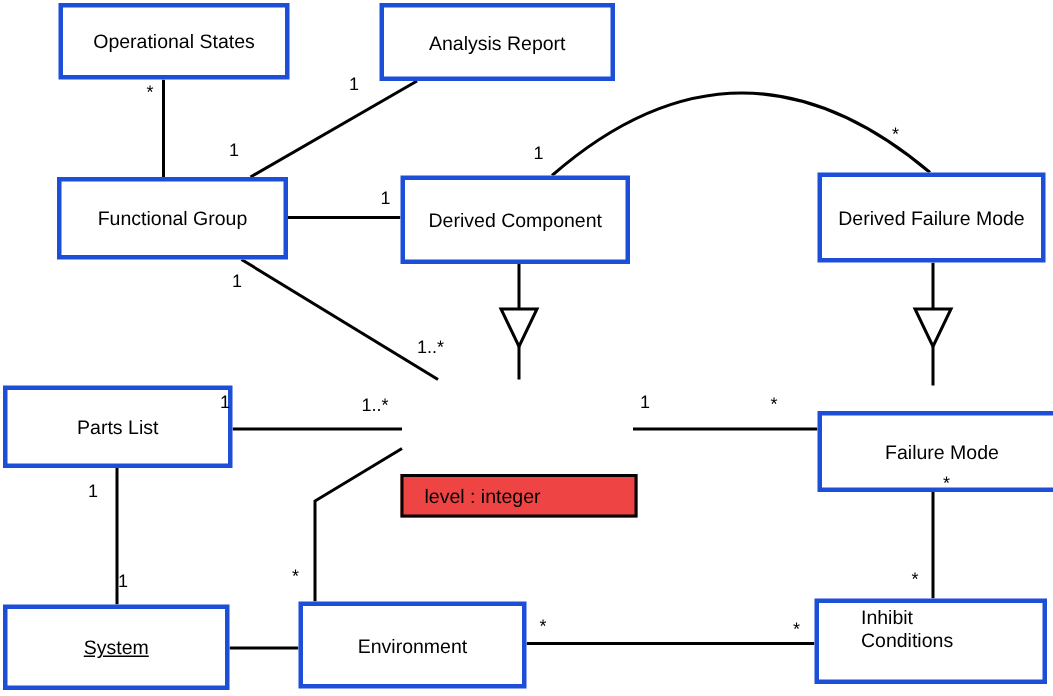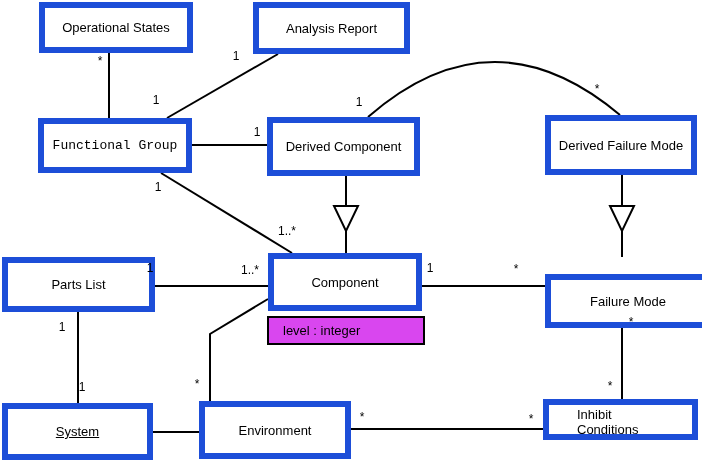--- a/index.html
+++ b/index.html
@@ -2,29 +2,29 @@
 <html><head>
 <meta charset="utf-8">
 <style>
   html,body{margin:0;padding:0;background:#fff;}
   #canvas{
     position:relative;width:702px;height:464px;background:#fff;overflow:hidden;
     font-family:"Liberation Sans",sans-serif;color:#000;
   }
   #edges{position:absolute;left:0;top:0;z-index:0;}
   .node{
-    position:absolute;box-sizing:border-box;border:6px solid #1d4ed8;background:#fff;
+    position:absolute;box-sizing:border-box;border:3px solid #1d4ed8;background:#fff;
     display:flex;align-items:center;justify-content:center;
     font-size:13px;z-index:1;white-space:nowrap;
   }
   .node .lbl{padding:0 2px;}
   .node.topleft{align-items:flex-start;justify-content:flex-start;
     flex-direction:column;padding:2px 0 0 26px;line-height:15px;}
   .attr{
-    position:absolute;box-sizing:border-box;border:2px solid #000;background:#d946ef;
+    position:absolute;box-sizing:border-box;border:2px solid #000;background:#ef4444;
     display:flex;align-items:center;font-size:13px;z-index:1;
     padding-left:14px;white-space:nowrap;
   }
   .mlabel{
     position:absolute;font-size:12px;line-height:12px;z-index:2;
     transform:translate(-50%,-50%);white-space:nowrap;
   }
 </style>
 </head>
 <body>
@@ -55,56 +55,53 @@
   </svg>
 
   <div class="node" style="left:39px;top:2px;width:154px;height:51px;">
     <span class="lbl">Operational States</span>
   </div>
 
   <div class="node" style="left:253px;top:2px;width:157px;height:52px;">
     <span class="lbl">Analysis Report</span>
   </div>
 
-  <div class="node" style="left:38px;top:118px;width:154px;height:55px;font-family:Liberation Mono, monospace;">
+  <div class="node" style="left:38px;top:118px;width:154px;height:55px;">
     <span class="lbl">Functional Group</span>
   </div>
 
   <div class="node" style="left:267px;top:117px;width:153px;height:59px;">
     <span class="lbl">Derived Component</span>
   </div>
 
   <div class="node" style="left:545px;top:115px;width:152px;height:60px;">
     <span class="lbl">Derived Failure Mode</span>
   </div>
 
   <div class="node" style="left:2px;top:257px;width:153px;height:55px;justify-content:center;">
     <span class="lbl">Parts List</span>
   </div>
 
-  <div class="node" style="left:268px;top:253px;width:154px;height:58px;">
-    <span class="lbl">Component</span>
-  </div>
   <div class="attr" style="left:267px;top:316px;width:158px;height:29px;">
     <span>level : integer</span>
   </div>
 
   <div class="node" style="left:545px;top:274px;width:166px;height:54px;">
     <span class="lbl">Failure Mode</span>
   </div>
 
   <div class="node" style="left:2px;top:403px;width:151px;height:57px;text-decoration:underline;">
     <span class="lbl">System</span>
   </div>
 
   <div class="node" style="left:199px;top:401px;width:152px;height:58px;">
     <span class="lbl">Environment</span>
   </div>
 
-  <div class="node topleft" style="left:543px;top:399px;width:155px;height:41px;">
+  <div class="node topleft" style="left:543px;top:399px;width:155px;height:57px;">
     <span class="lbl">Inhibit</span>
     <span class="lbl">Conditions</span>
   </div>
 
   <div class="mlabel" style="left:100px;top:61px;">*</div>
   <div class="mlabel" style="left:156px;top:100px;">1</div>
   <div class="mlabel" style="left:236px;top:56px;">1</div>
   <div class="mlabel" style="left:257px;top:132px;">1</div>
   <div class="mlabel" style="left:359px;top:102px;">1</div>
   <div class="mlabel" style="left:597px;top:89px;">*</div>

